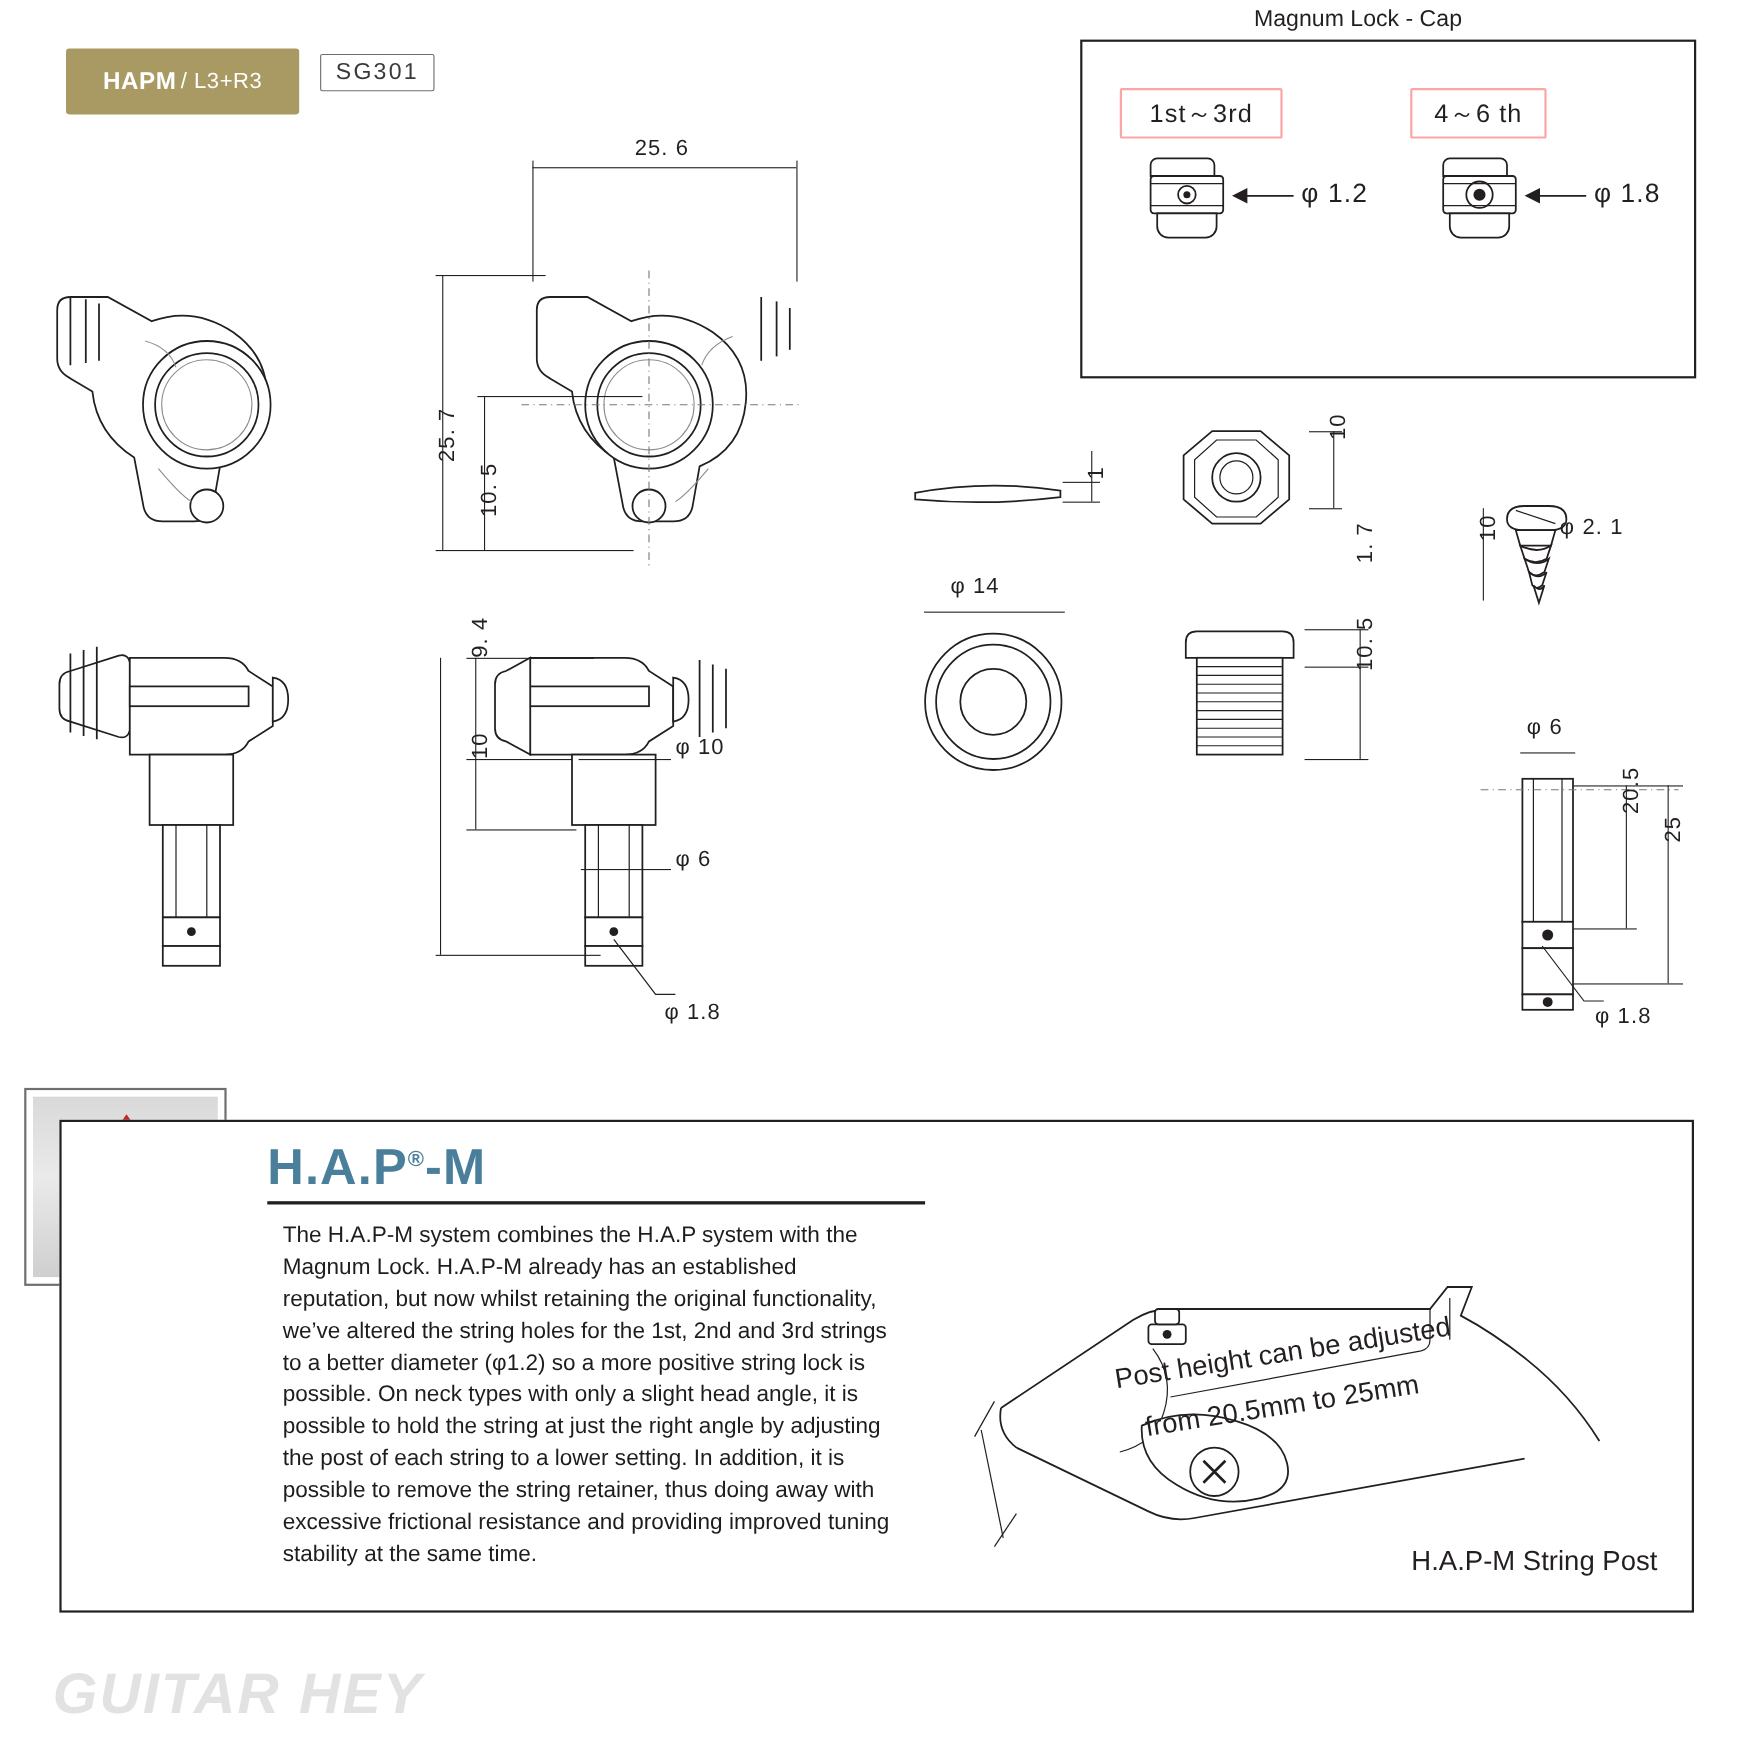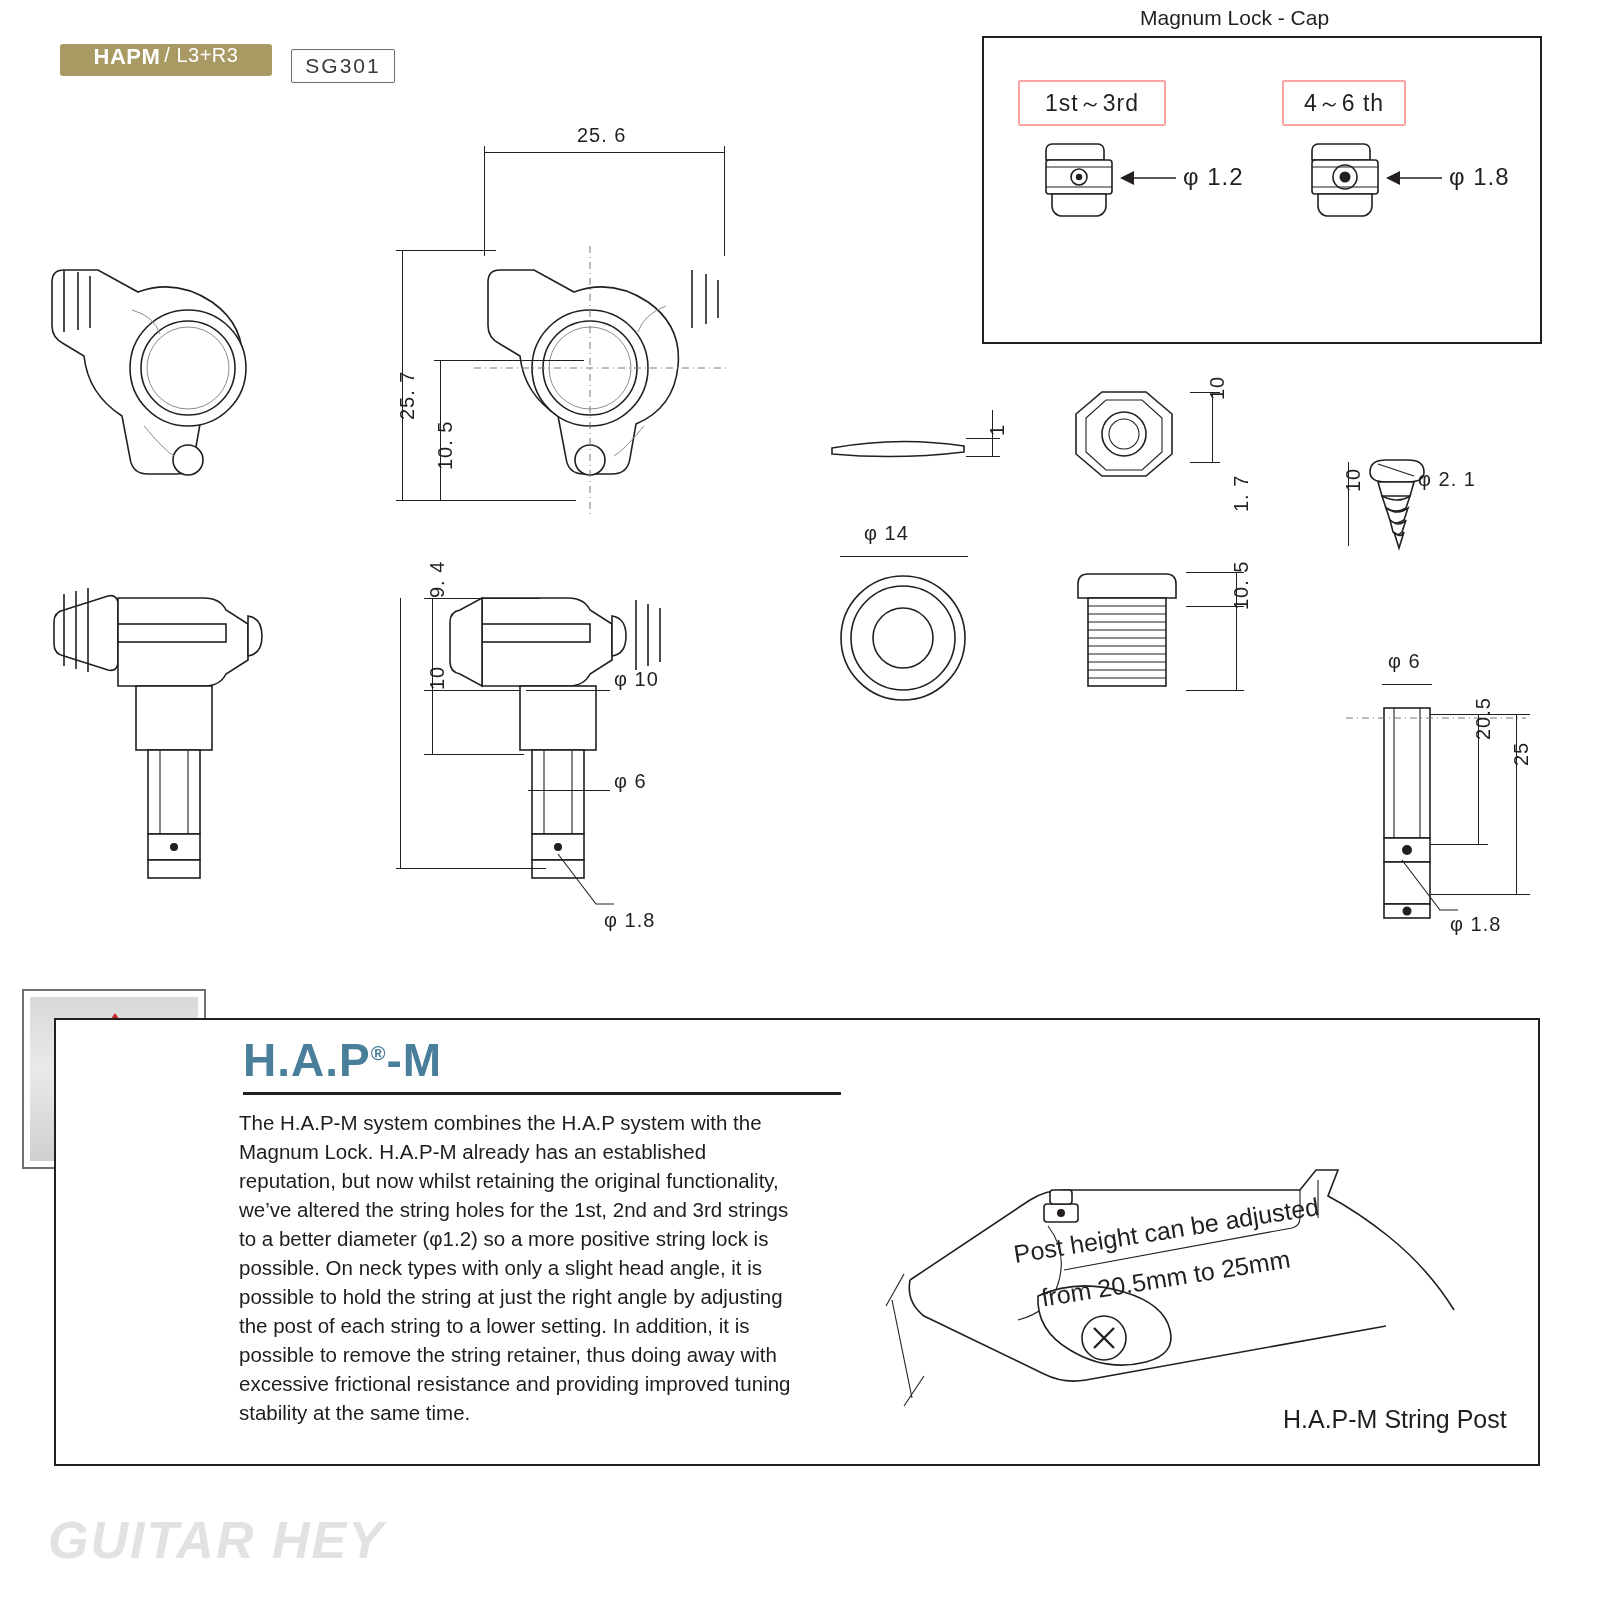--- a/index.html
+++ b/index.html
@@ -12,23 +12,23 @@
     overflow:hidden;
   }
   .abs{position:absolute;}
   .dim{font-size:20px;letter-spacing:1px;color:#231f20;white-space:nowrap;}
   .dim.vert{transform:rotate(-90deg);transform-origin:left top;}
   .line-h{position:absolute;background:#231f20;height:1px;}
   .line-v{position:absolute;background:#231f20;width:1px;}
 
   
   #hdr-hapm{
-    left:60px;top:44px;width:212px;height:32px;
+    left:60px;top:44px;width:212px;height:60px;
     background:#a99a63;border-radius:3px;
-    display:flex;justify-content:center;
+    display:flex;align-items:center;justify-content:center;
     color:#fff;font-size:21px;letter-spacing:.5px;
   }
   #hdr-hapm .big{font-weight:bold;font-size:22px;}
   #hdr-hapm .small{font-size:20px;margin-left:4px;}
   #hdr-sg{
     left:291px;top:49px;width:102px;height:32px;
     border:1px solid #6d6d6d;border-radius:2px;
     display:flex;align-items:center;justify-content:center;
     font-size:21px;letter-spacing:2px;color:#3a3a3a;
   }
@@ -71,21 +71,21 @@
   #bottom-box{
     left:54px;top:1018px;width:1486px;height:448px;
     border:2px solid #231f20;background:#fff;box-sizing:border-box;
   }
   #hapm-title{
     left:243px;top:1033px;font-size:46px;font-weight:bold;color:#4a7f9c;letter-spacing:1px;
   }
   #hapm-title sup{font-size:20px;}
   #title-rule{left:243px;top:1092px;width:598px;height:3px;background:#231f20;}
   #body-text{
-    left:239px;top:1108px;width:560px;
+    left:257px;top:1108px;width:560px;
     font-size:20.5px;line-height:29px;color:#1d1d1d;
   }
   #post-caption{
     left:1283px;top:1405px;font-size:25px;color:#231f20;
   }
   .arctext{position:absolute;}
   #watermark{
     left:48px;top:1510px;font-size:52px;font-style:italic;font-weight:bold;
     color:#e2e2e2;letter-spacing:2px;text-align:center;
   }

